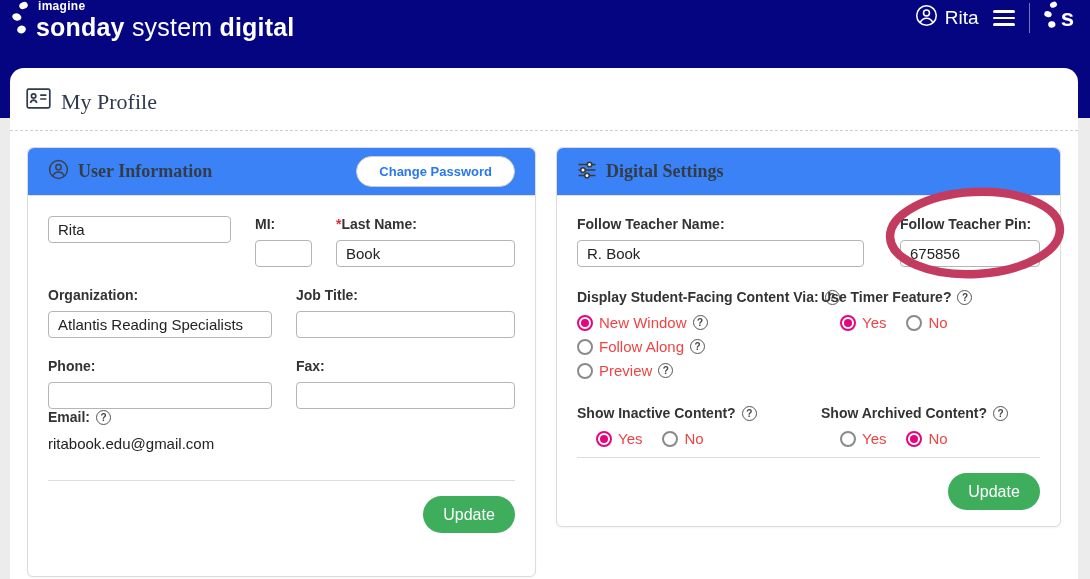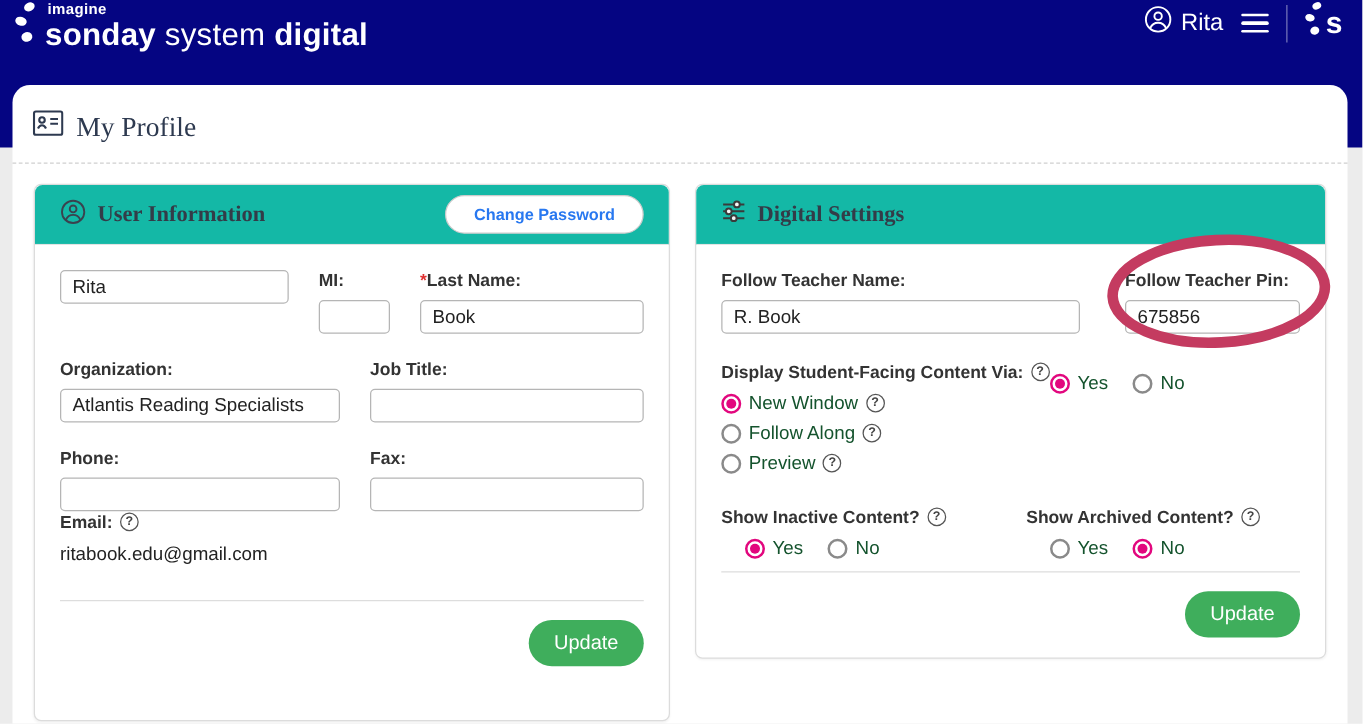--- a/index.html
+++ b/index.html
@@ -25,21 +25,21 @@
   .vdiv { width:1px; height:30px; background:rgba(255,255,255,.45); }
   .slogo { display:flex; align-items:center; gap:3px; font-size:24px; font-weight:700; cursor:pointer; }
 
   
   .sheet { position:relative; margin:0 12px 0 10px; height:511px; background:#fff; border-radius:14px 14px 0 0; padding:20px 16px 0; }
   .page-title { display:flex; align-items:center; gap:10px; color:#2e3a50; font-family:"Liberation Serif", serif; font-size:22px; }
   .dashed { border:none; border-top:1px dashed #cfcfcf; margin:15px -16px 0; }
 
   .panels { display:flex; gap:20px; margin-top:16px; padding:0 1px; }
   .panel { background:#fff; border:1px solid #dcdcdc; border-radius:6px; box-shadow:0 1px 2px rgba(0,0,0,.05); }
-  .panel-head { display:flex; align-items:center; justify-content:space-between; height:48px; background:#14b8a6; border-bottom:1px solid #e3e3e3; border-radius:6px 6px 0 0; padding:0 20px; }
+  .panel-head { display:flex; align-items:center; justify-content:space-between; height:48px; background:#3b82f6; border-bottom:1px solid #e3e3e3; border-radius:6px 6px 0 0; padding:0 20px; }
   .head-left { display:flex; align-items:center; gap:9px; }
   .panel-title { font-family:"Liberation Serif", serif; font-weight:700; font-size:18px; color:#333c48; }
   .panel-body { padding:20px 20px 0; position:relative; }
 
   .panel-left  { width:510px; height:430px; }
   .panel-right { width:506px; height:380px; position:relative; }
 
   .f-label { display:block; font-size:14px; font-weight:700; color:#333; margin-bottom:8px; white-space:nowrap; }
   .req { color:#e03131; }
   .txt { height:27px; width:100%; border:1px solid #b5b5b5; border-radius:4px; padding:0 9px; font-size:15px; color:#222; font-family:inherit; background:#fff; }
@@ -54,21 +54,21 @@
   .btn-green { background:#3fae5c; color:#fff; border:none; border-radius:19px; height:37px; width:92px; font-size:16px; font-family:inherit; cursor:pointer; }
   .btn-pill { height:31px; padding:0 22px; border-radius:16px; border:1px solid #ccc; background:#fff; color:#2878f0; font-size:13px; font-weight:700; font-family:inherit; cursor:pointer; }
 
   
   .ds-row1 { display:grid; grid-template-columns:1fr 140px; gap:36px; }
   .ds-row2 { display:grid; grid-template-columns:244px 1fr; margin-top:22px; }
   .label-row { display:flex; align-items:center; gap:6px; }
   .label-row .f-label { margin-bottom:0; }
   .radio-col { display:flex; flex-direction:column; gap:7px; margin-top:9px; }
   .radio-inline { display:flex; gap:20px; margin-top:9px;padding-left:19px; }
-  .radio-opt { display:flex; align-items:center; gap:6px; font-size:15px; color:#14532d; cursor:pointer; }
+  .radio-opt { display:flex; align-items:center; gap:6px; font-size:15px; color:#ef4444; cursor:pointer; }
   .radio { width:16px; height:16px; flex:0 0 16px; border:2px solid #8a8a8a; border-radius:50%; position:relative; background:#fff; }
   .radio.checked { border-color:#e2077e; }
   .radio.checked::after { content:""; position:absolute; inset:2px; background:#e2077e; border-radius:50%; }
   .help { width:15px; height:15px; flex:0 0 15px; border:1.6px solid #555; border-radius:50%; display:inline-flex; align-items:center; justify-content:center; font-size:10px; font-weight:700; color:#444; }
   .help::before { content:"?"; }
   .ds-footer { position:absolute; left:20px; right:20px; bottom:16px; border-top:1px solid #ddd; padding-top:15px; display:flex; justify-content:flex-end; }
 
   .annot { position:absolute; left:326px; top:36px; pointer-events:none; }
 </style>
 </head>
@@ -249,20 +249,24 @@
                 <span class="help"></span>
               </label>
               <label class="radio-opt">
                 <span class="radio"></span>
                 <span>Preview</span>
                 <span class="help"></span>
               </label>
             </div>
           </div>
           <div>
+            <div class="label-row">
+              <span class="f-label">Use Timer Feature?</span>
+              <span class="help"></span>
+            </div>
             <div class="radio-inline">
               <label class="radio-opt">
                 <span class="radio checked"></span>
                 <span>Yes</span>
               </label>
               <label class="radio-opt">
                 <span class="radio"></span>
                 <span>No</span>
               </label>
             </div>

